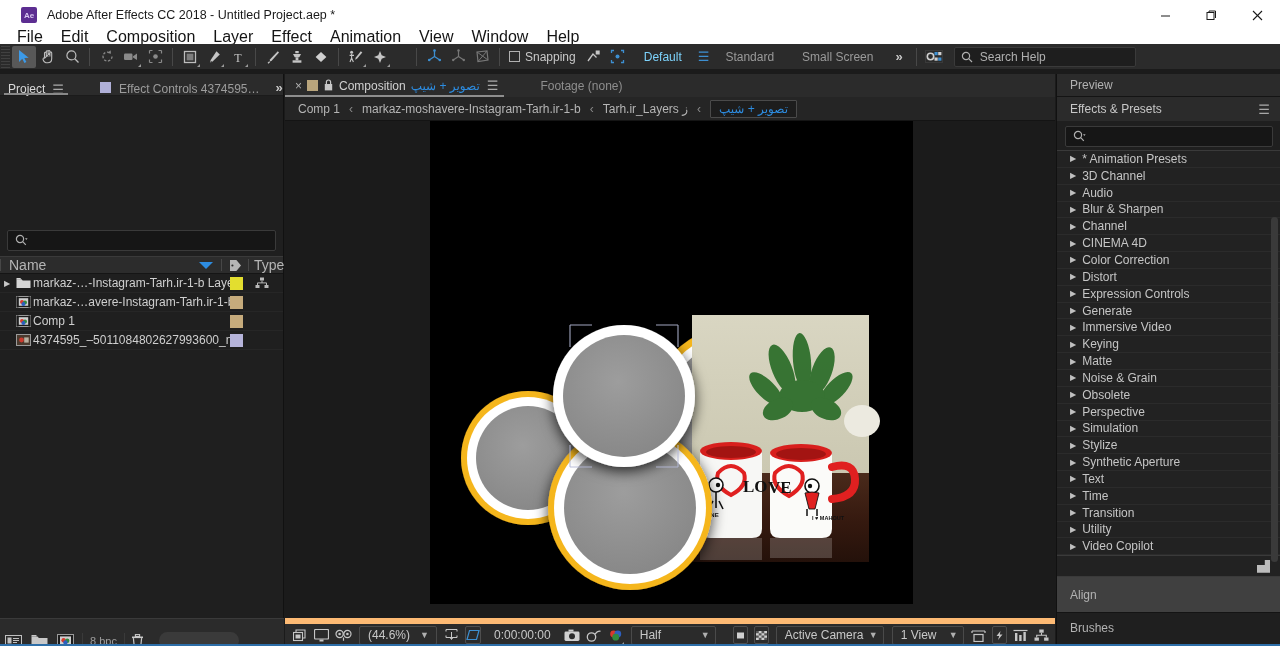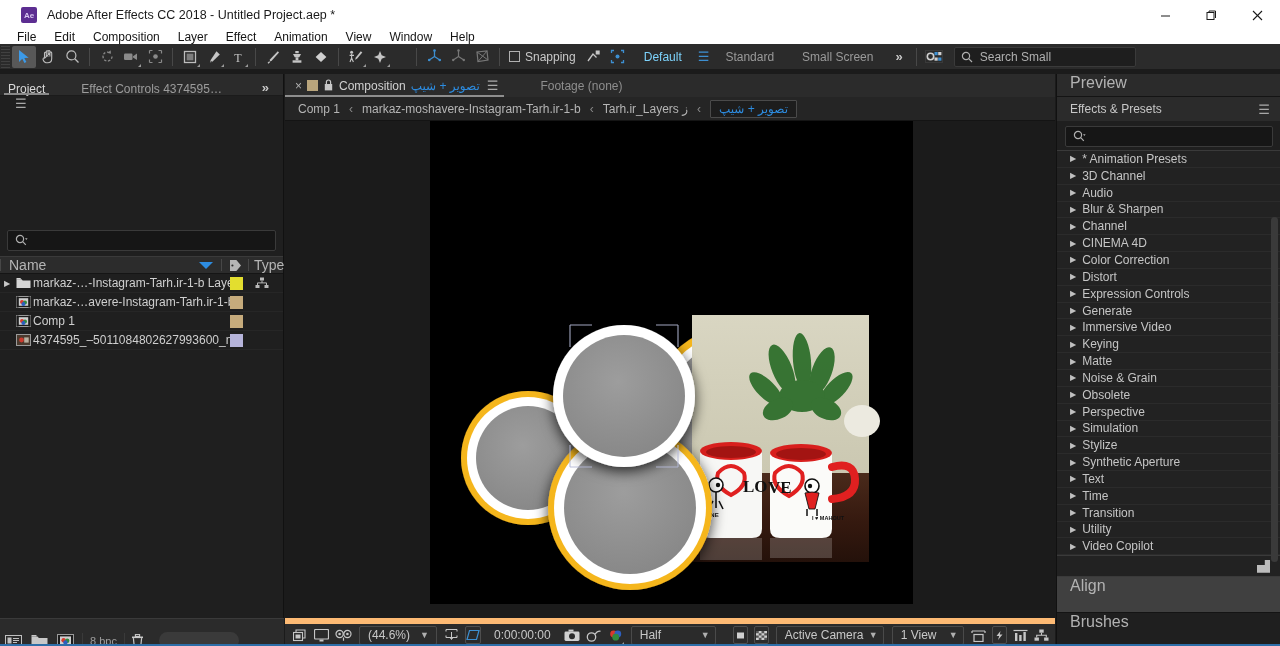--- a/index.html
+++ b/index.html
@@ -35,21 +35,21 @@
   }
   .win-btn svg { display:block; }
 
   
   .menubar {
     position: absolute; top: 30px; left: 0; width: 1280px; height: 14px;
     background: #ffffff; display: flex; align-items: center;
     padding-left: 8px;
   }
   .menu-item {
-    color: #141414; font-size: 12px; padding: 0 9px; line-height: 14px;
+    color: #141414; font-size: 16px; padding: 0 9px; line-height: 14px;
     white-space: nowrap;
   }
 
   
   .toolbar {
     position: absolute; top: 44px; left: 0; width: 1280px; height: 26px;
     background: #2b2b2b; display: flex; align-items: center;
     border-bottom: 1px solid #1b1b1b;
   }
   .grip { width: 9px; height: 22px; margin: 0 2px 0 1px;
@@ -82,21 +82,21 @@
   }
   .searchhelp span.txt { margin-left: 7px; font-size: 12px; }
 
   
   .panel-tabbar {
     height: 22px; background: #2b2b2b; display: flex; align-items: flex-end;
     border-bottom: 1px solid #1b1b1b;
   }
   .ptab {
     height: 21px; display: flex; padding: 8px 8px;
-    font-size: 12px; color: #9c9c9c; position: relative; white-space: nowrap; flex-direction: column;
+    font-size: 12px; color: #9c9c9c; position: relative; white-space: nowrap;
   }
   .ptab.active { color: #d8d8d8; }
   .ptab.active::after {
     content:''; position:absolute; left:4px; right:4px; bottom:0;
     height:2px; background:#888;
   }
   .hamburger { font-size: 13px; color: #a8a8a8; margin-left: 7px; }
 
   
   .project-panel {
@@ -198,22 +198,22 @@
   .cf-time { color:#c8c8c8; font-size:12px; padding: 0 10px; }
   .cf-sep { width:1px;height:18px;background:#434343;margin:0 5px; }
   .cf-plus { color:#2d8ce0; font-size:12px; margin-left:5px; }
 
   
   .right-dock {
     position: absolute; left: 1056px; top: 74px; width: 224px; height: 572px;
     background: #1f1f1f; border-left: 1px solid #111;
   }
   .dock-section-head {
-    height: 23px; display: flex; align-items: flex-start; padding-left: 13px;
-    color: #b2b2b2; font-size: 16px; background: #2b2b2b;
+    height: 23px; display: flex; align-items: center; padding-left: 13px;
+    color: #b2b2b2; font-size: 12px; background: #2b2b2b;
     border-bottom: 1px solid #141414;
   }
   .ep-head {
     height: 24px; display: flex; align-items: center; padding-left: 13px;
     color: #c7c7c7; font-size: 12px; background: #2b2b2b;
   }
   .ep-head .hamburger { margin-left: auto; margin-right: 10px; }
   .ep-search {
     margin: 5px 7px 3px 8px; height: 21px; background: #161616;
     border: 1px solid #3a3a3a; border-radius: 2px;
@@ -435,21 +435,21 @@
           <rect x="13.2" y="2" width="3.2" height="3.2" fill="#cfcfcf"></rect>
           <rect x="9.5" y="7.5" width="3.2" height="3.2" fill="#cfcfcf"></rect>
           <rect x="13.2" y="7.5" width="3.2" height="3.2" fill="#3d8fd1"></rect>
         </svg>
     </div>
     <div class="searchhelp">
       <svg width="12" height="12" viewBox="0 0 12 12">
           <circle cx="5" cy="5" r="3.6" fill="none" stroke="#b0b0b0" stroke-width="1.2"></circle>
           <line x1="7.7" y1="7.7" x2="11" y2="11" stroke="#b0b0b0" stroke-width="1.2"></line>
         </svg>
-      <span class="txt">Search Small</span>
+      <span class="txt">Search Help</span>
     </div>
   </div>
 
   <div class="project-panel">
     <div class="panel-tabbar">
       <div class="ptab active">
         <span>Project</span>
         <span class="hamburger">☰</span>
       </div>
       <div class="ptab" style="margin-left:20px">

